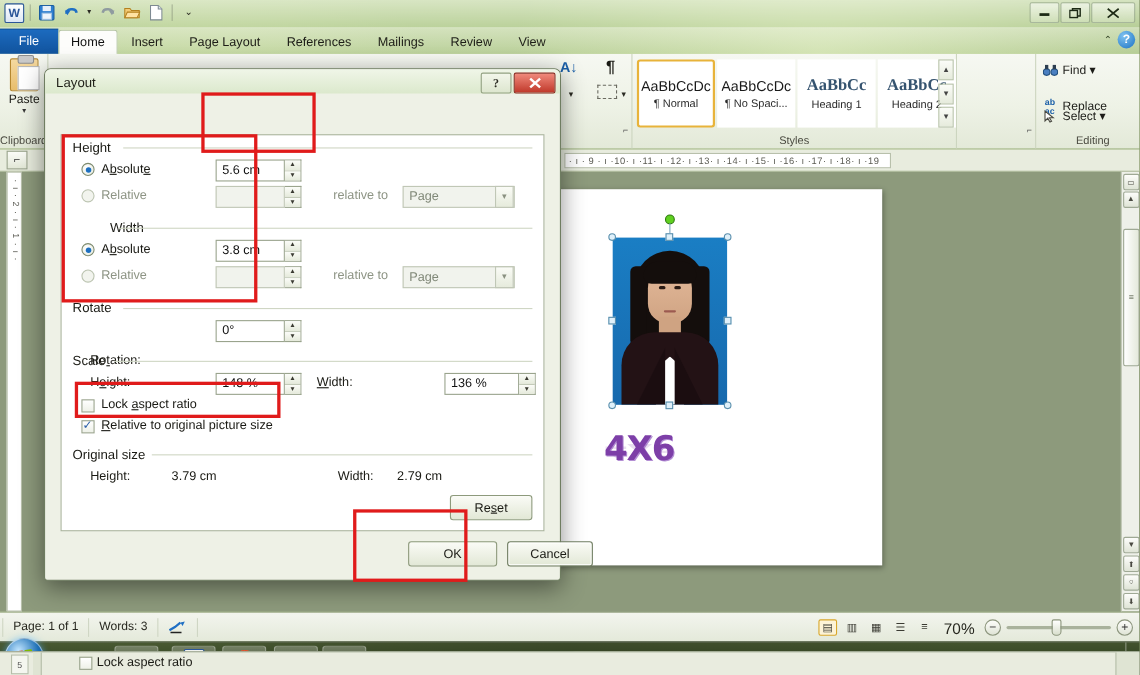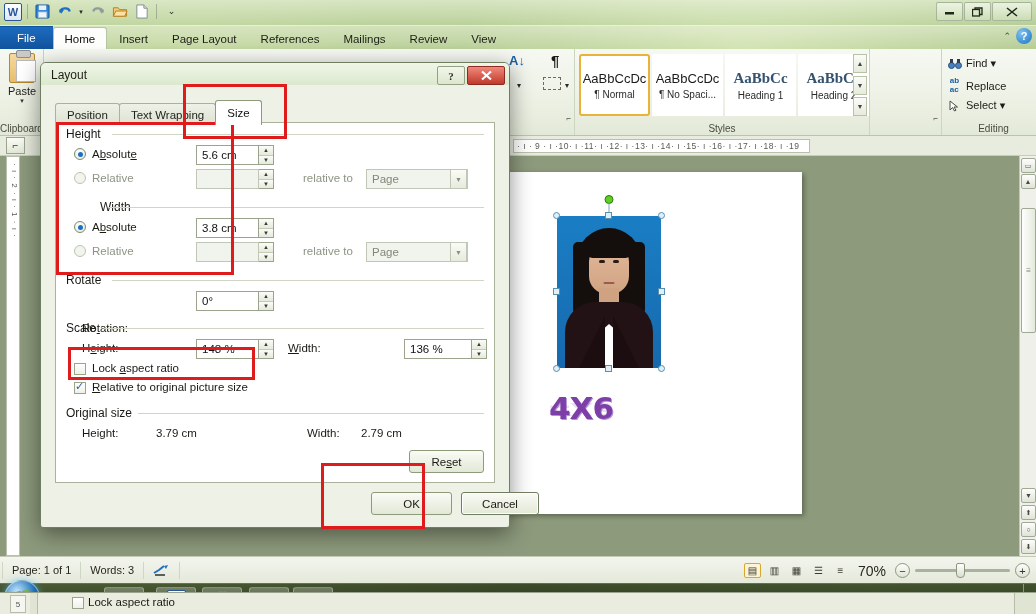--- a/index.html
+++ b/index.html
@@ -369,21 +369,21 @@
         <span class="edico">
           <svg width="14" height="12" viewBox="0 0 14 12">
               <circle cx="3.5" cy="7.5" r="3" fill="#4a7fc1" stroke="#23507f"></circle>
               <circle cx="10.5" cy="7.5" r="3" fill="#4a7fc1" stroke="#23507f"></circle>
               <rect x="2" y="1" width="3" height="4" fill="#2c3e50"></rect>
               <rect x="9" y="1" width="3" height="4" fill="#2c3e50"></rect>
             </svg>
         </span>
         <span>Find ▾</span>
       </div>
-      <div class="edrow" style="top:28px;align-items:flex-end;">
+      <div class="edrow" style="top:40px;">
         <span class="edico" style="font-size:8px;color:#1b5fa8;font-weight:bold;">ab<br>ac</span>
         <span>Replace</span>
       </div>
       <div class="edrow" style="top:49px;">
         <span class="edico">
           <svg width="11" height="12" viewBox="0 0 11 12">
               <path d="M1 1 L1 10 L3.5 7.5 L5.5 11 L7 10.2 L5 7 L8.5 7 Z" fill="#fff" stroke="#4a4a42"></path>
             </svg>
         </span>
         <span>Select ▾</span>
@@ -477,25 +477,20 @@
       <div class="dbtn x">
         <svg width="13" height="11" viewBox="0 0 13 11">
             <path d="M2 1.5 L11 9.5 M11 1.5 L2 9.5" stroke="#fff" stroke-width="2.2"></path>
           </svg>
       </div>
     </div>
   </div>
 
   <div class="dbody">
 
-    <div class="tabstrip">
-      <div class="dtab">Position</div>
-      <div class="dtab">Text Wrapping</div>
-      <div class="dtab act">Size</div>
-    </div>
 
     <div class="panel">
 
       <div class="sect" style="left:10px;top:4px;">Height</div>
       <div class="sectline" style="left:56px;top:11px;right:10px;"></div>
 
       <div style="position:absolute;left:18px;top:25px;">
         <span class="radio on"></span>
       </div>
       <div class="lbl" style="left:36px;top:25px;">A<u>b</u>solut<u>e</u></div>

